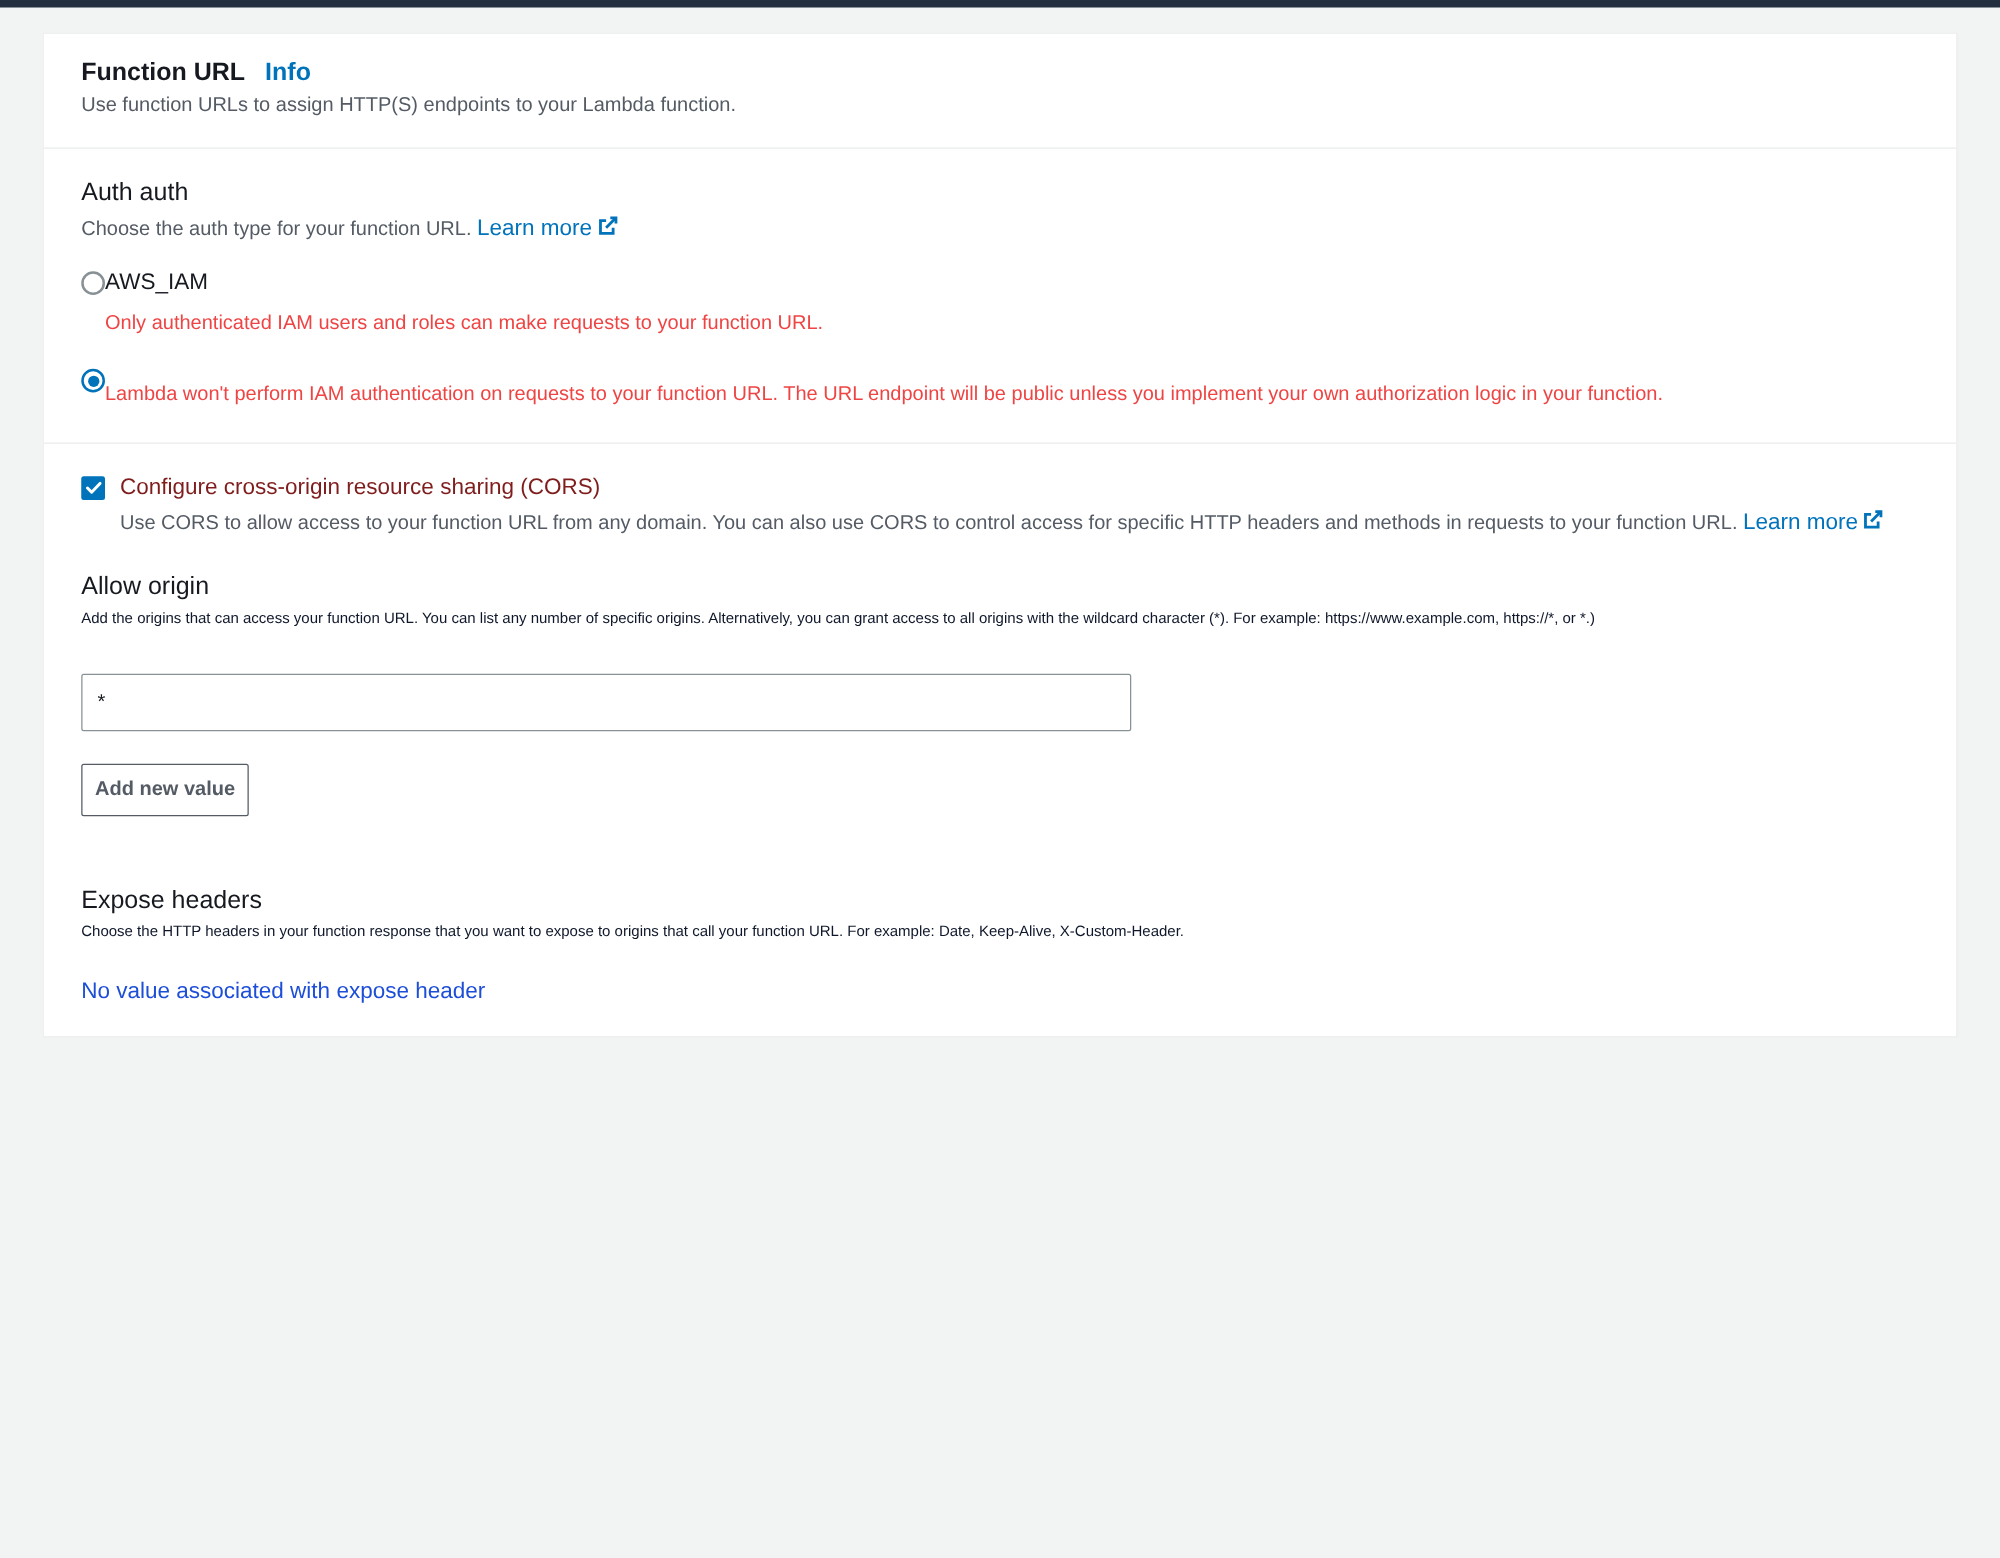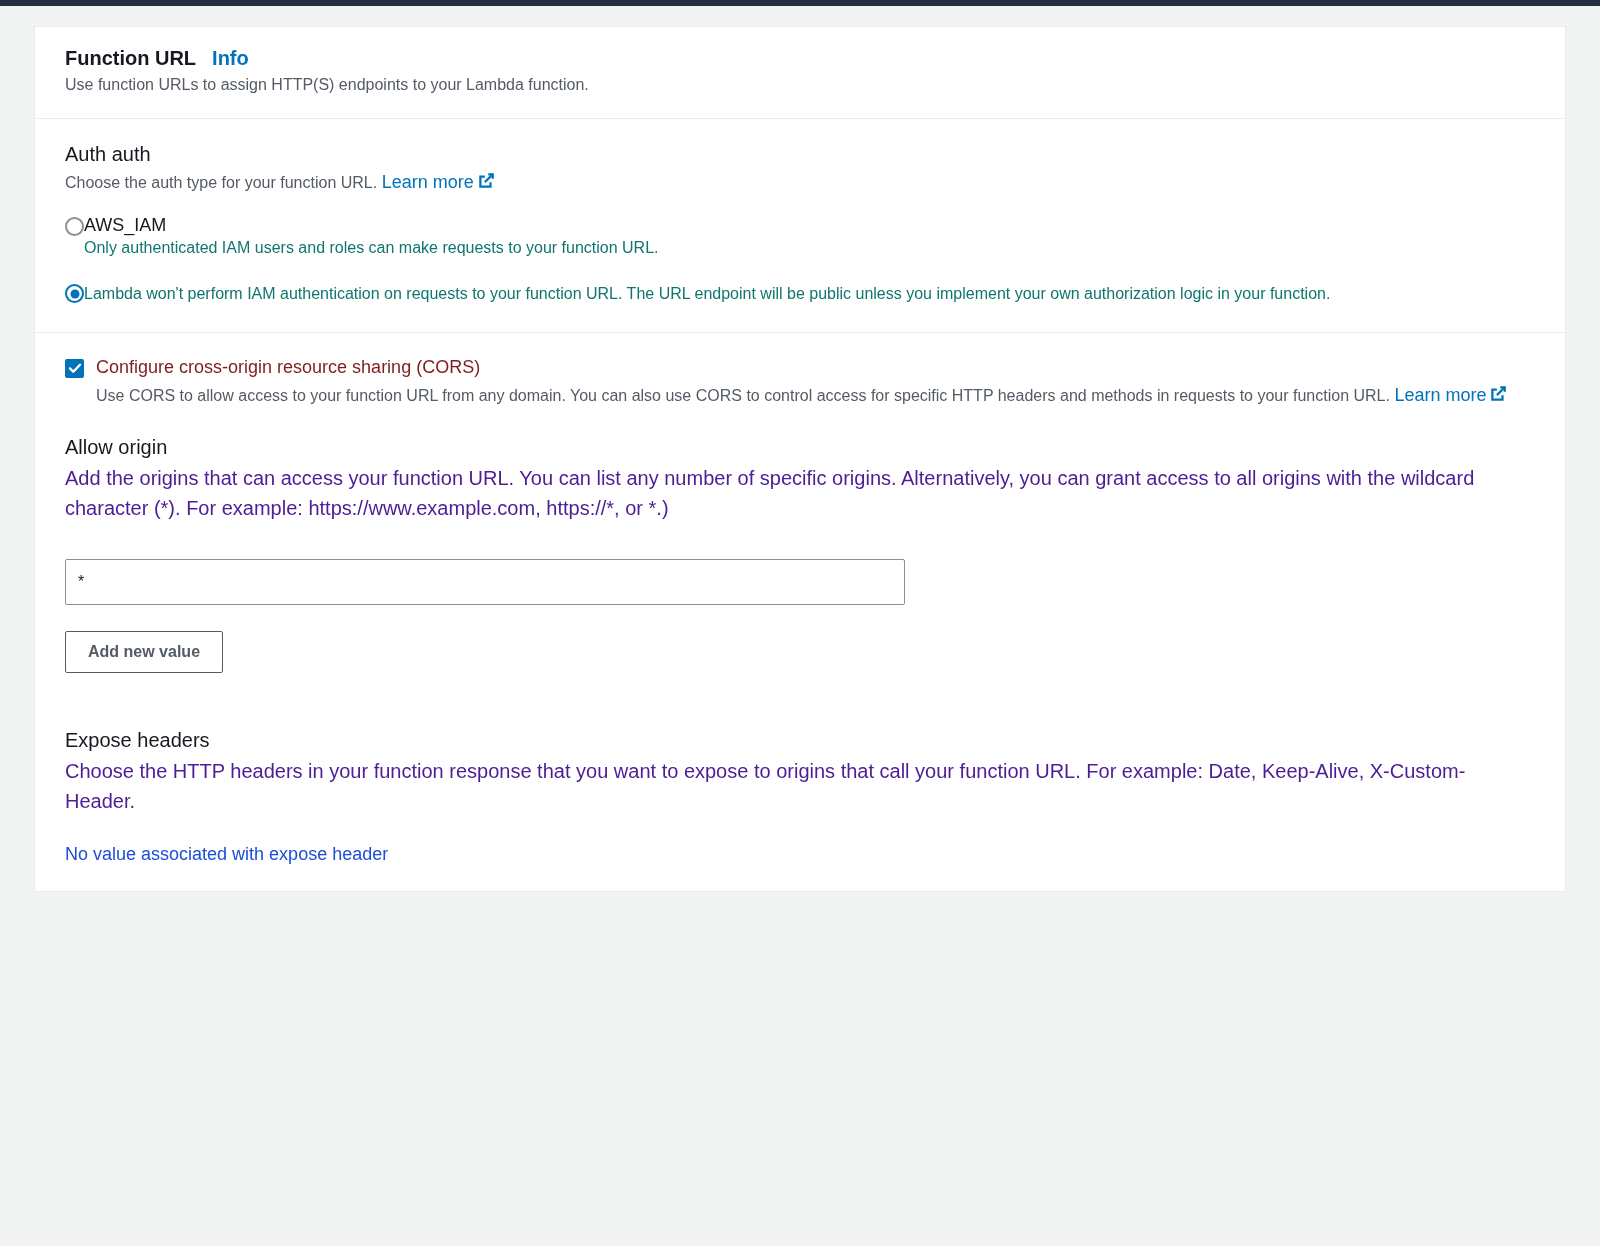--- a/index.html
+++ b/index.html
@@ -118,23 +118,23 @@
       transform: translate(-50%, -50%);
     }
     .radio-body {
       flex: 1;
     }
     .radio-label {
       font-size: 18px;
       color: #16191f;
     }
     .radio-desc {
-      margin-top: 0;
-      font-size: 16px;
-      color: #0f766e;
+      margin-top: 11px;
+      font-size: 16px;
+      color: #ef4444;
       line-height: 1.5;
     }
     .checkbox-item {
       display: flex;
       align-items: flex-start;
       gap: 12px;
       cursor: pointer;
     }
     .checkbox-box {
       flex: 0 0 auto;
@@ -166,40 +166,40 @@
       line-height: 1.55;
     }
     .sub-heading {
       margin-top: 24px;
       font-size: 20px;
       font-weight: 400;
       color: #16191f;
     }
     .sub-desc {
       margin-top: 4px;
-      font-size: 20px;
-      color: #4c1d95;
+      font-size: 12px;
+      color: #0f172a;
       line-height: 1.5;
     }
     .text-input {
       margin-top: 36px;
       width: 840px;
       max-width: 100%;
       height: 46px;
       padding: 8px 12px;
       font-size: 16px;
       border: 1px solid #879196;
       border-radius: 2px;
       background: #fff;
       color: #16191f;
     }
     .btn {
       margin-top: 26px;
       display: inline-block;
-      padding: 11px 22px;
+      padding: 11px 10px;
       font-size: 16px;
       font-weight: 700;
       color: #545b64;
       background: #fff;
       border: 1px solid #545b64;
       border-radius: 2px;
       cursor: pointer;
     }
     .placeholder-text {
       margin-top: 28px;

